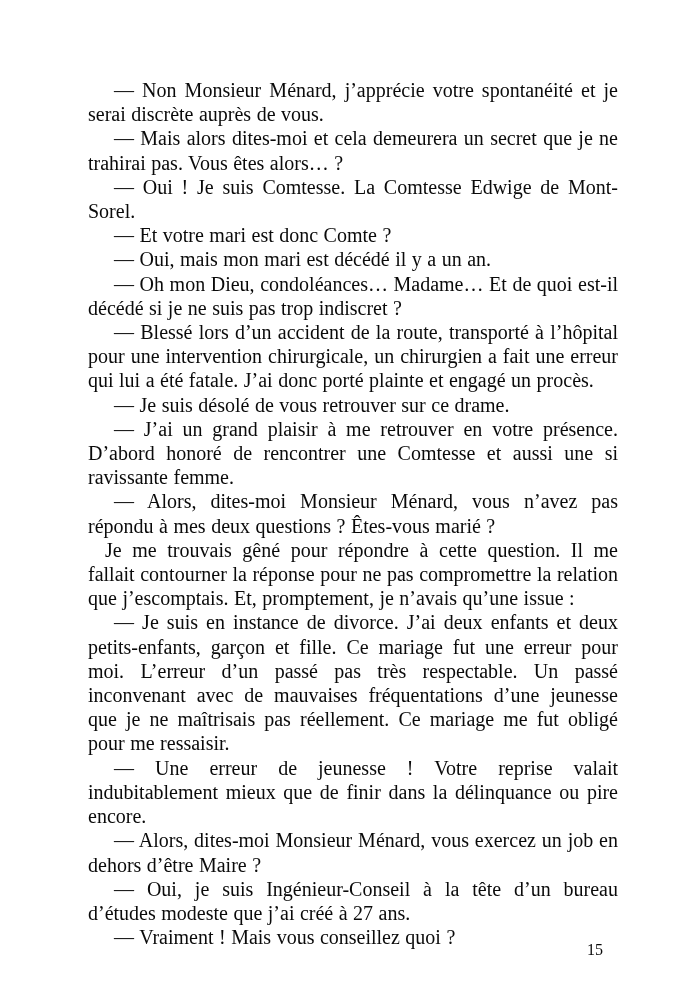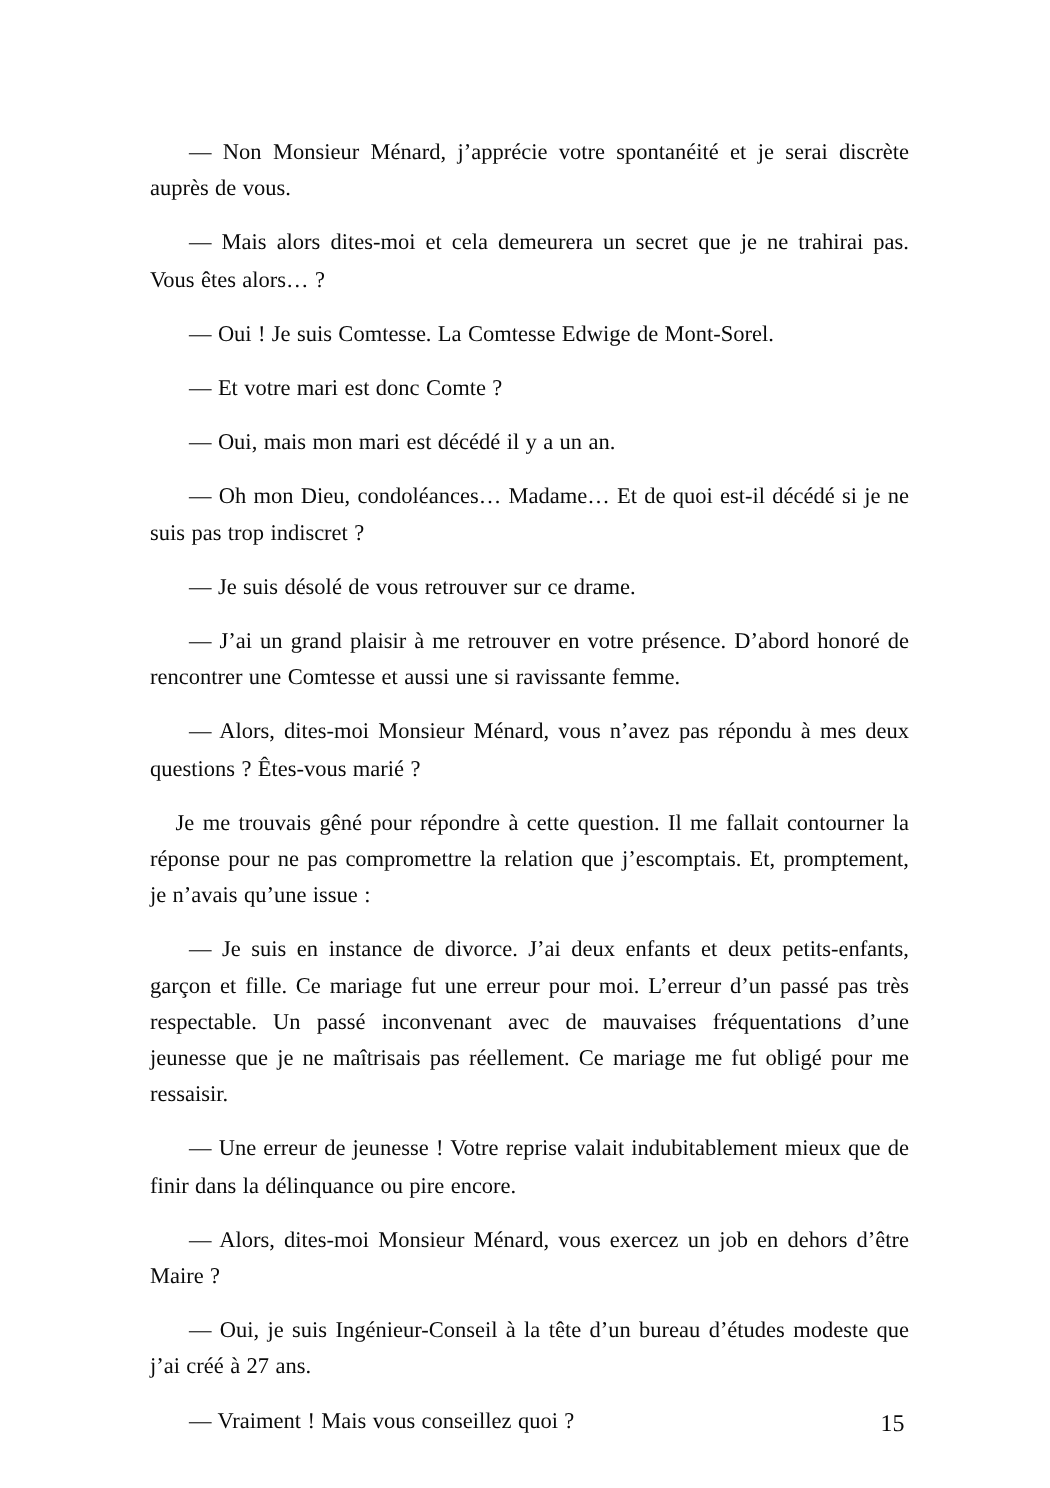--- a/index.html
+++ b/index.html
@@ -15,22 +15,22 @@
     overflow: hidden;
     font-family: "Liberation Serif", serif;
   }
   .book-page {
     position: absolute;
     top: 78px;
     left: 88px;
     width: 530px;
   }
   .book-page p {
-    margin: 12px;
-    font-size: 15px;
+    margin: 0;
+    font-size: 20px;
     line-height: 24.2px;
     text-align: justify;
     text-indent: 26px;
     word-spacing: 0.5px;
   }
   .book-page p.narration {
     text-indent: 17px;
   }
   .page-number {
     position: absolute;
@@ -43,20 +43,21 @@
 </head>
 <body>
 
 <main class="book-page">
   <p>— Non Monsieur Ménard, j’apprécie votre spontanéité et je serai discrète auprès de vous.</p>
   <p>— Mais alors dites-moi et cela demeurera un secret que je ne trahirai pas. Vous êtes alors…&nbsp;?</p>
   <p>— Oui&nbsp;! Je suis Comtesse. La Comtesse Edwige de Mont-Sorel.</p>
   <p>— Et votre mari est donc Comte&nbsp;?</p>
   <p>— Oui, mais mon mari est décédé il y a un an.</p>
   <p>— Oh mon Dieu, condoléances… Madame… Et de quoi est-il décédé si je ne suis pas trop indiscret&nbsp;?</p>
+  <p>— Blessé lors d’un accident de la route, transporté à l’hôpital pour une intervention chirurgicale, un chirurgien a fait une erreur qui lui a été fatale. J’ai donc porté plainte et engagé un procès.</p>
   <p>— Je suis désolé de vous retrouver sur ce drame.</p>
   <p>— J’ai un grand plaisir à me retrouver en votre présence. D’abord honoré de rencontrer une Comtesse et aussi une si ravissante femme.</p>
   <p>— Alors, dites-moi Monsieur Ménard, vous n’avez pas répondu à mes deux questions&nbsp;? Êtes-vous marié&nbsp;?</p>
   <p class="narration">Je me trouvais gêné pour répondre à cette question. Il me fallait contourner la réponse pour ne pas compromettre la relation que j’escomptais. Et, promptement, je n’avais qu’une issue&nbsp;:</p>
   <p>— Je suis en instance de divorce. J’ai deux enfants et deux petits-enfants, garçon et fille. Ce mariage fut une erreur pour moi. L’erreur d’un passé pas très respectable. Un passé inconvenant avec de mauvaises fréquentations d’une jeunesse que je ne maîtrisais pas réellement. Ce mariage me fut obligé pour me ressaisir.</p>
   <p>— Une erreur de jeunesse&nbsp;! Votre reprise valait indubitablement mieux que de finir dans la délinquance ou pire encore.</p>
   <p>— Alors, dites-moi Monsieur Ménard, vous exercez un job en dehors d’être Maire&nbsp;?</p>
   <p>— Oui, je suis Ingénieur-Conseil à la tête d’un bureau d’études modeste que j’ai créé à 27 ans.</p>
   <p>— Vraiment&nbsp;! Mais vous conseillez quoi&nbsp;?</p>
 </main>

